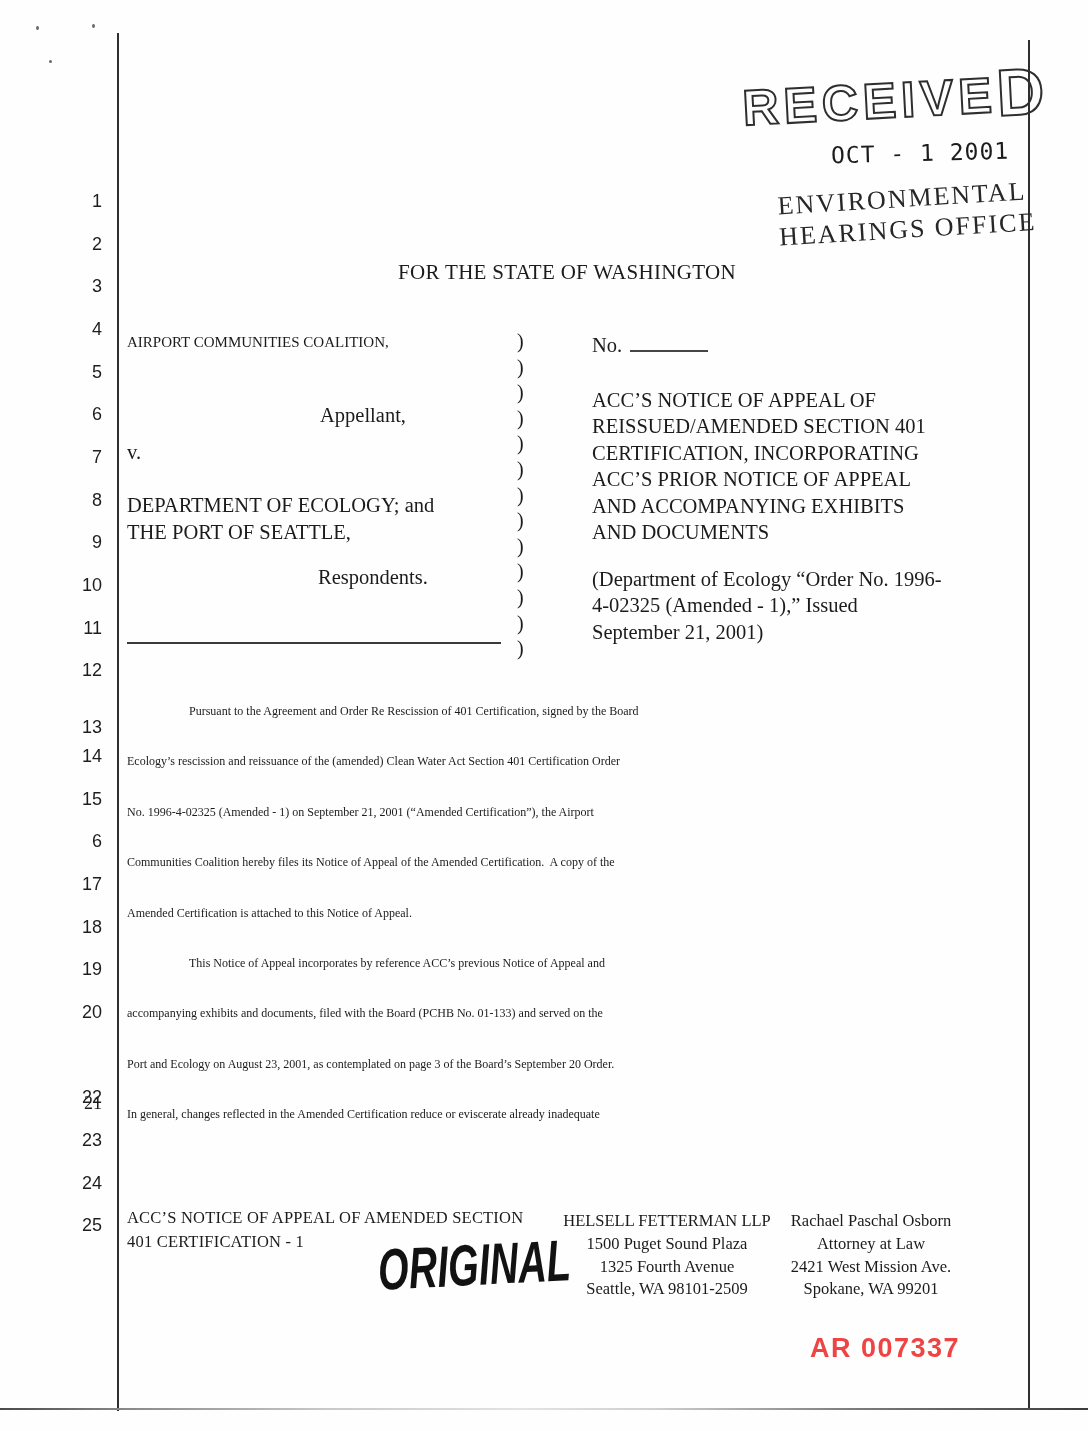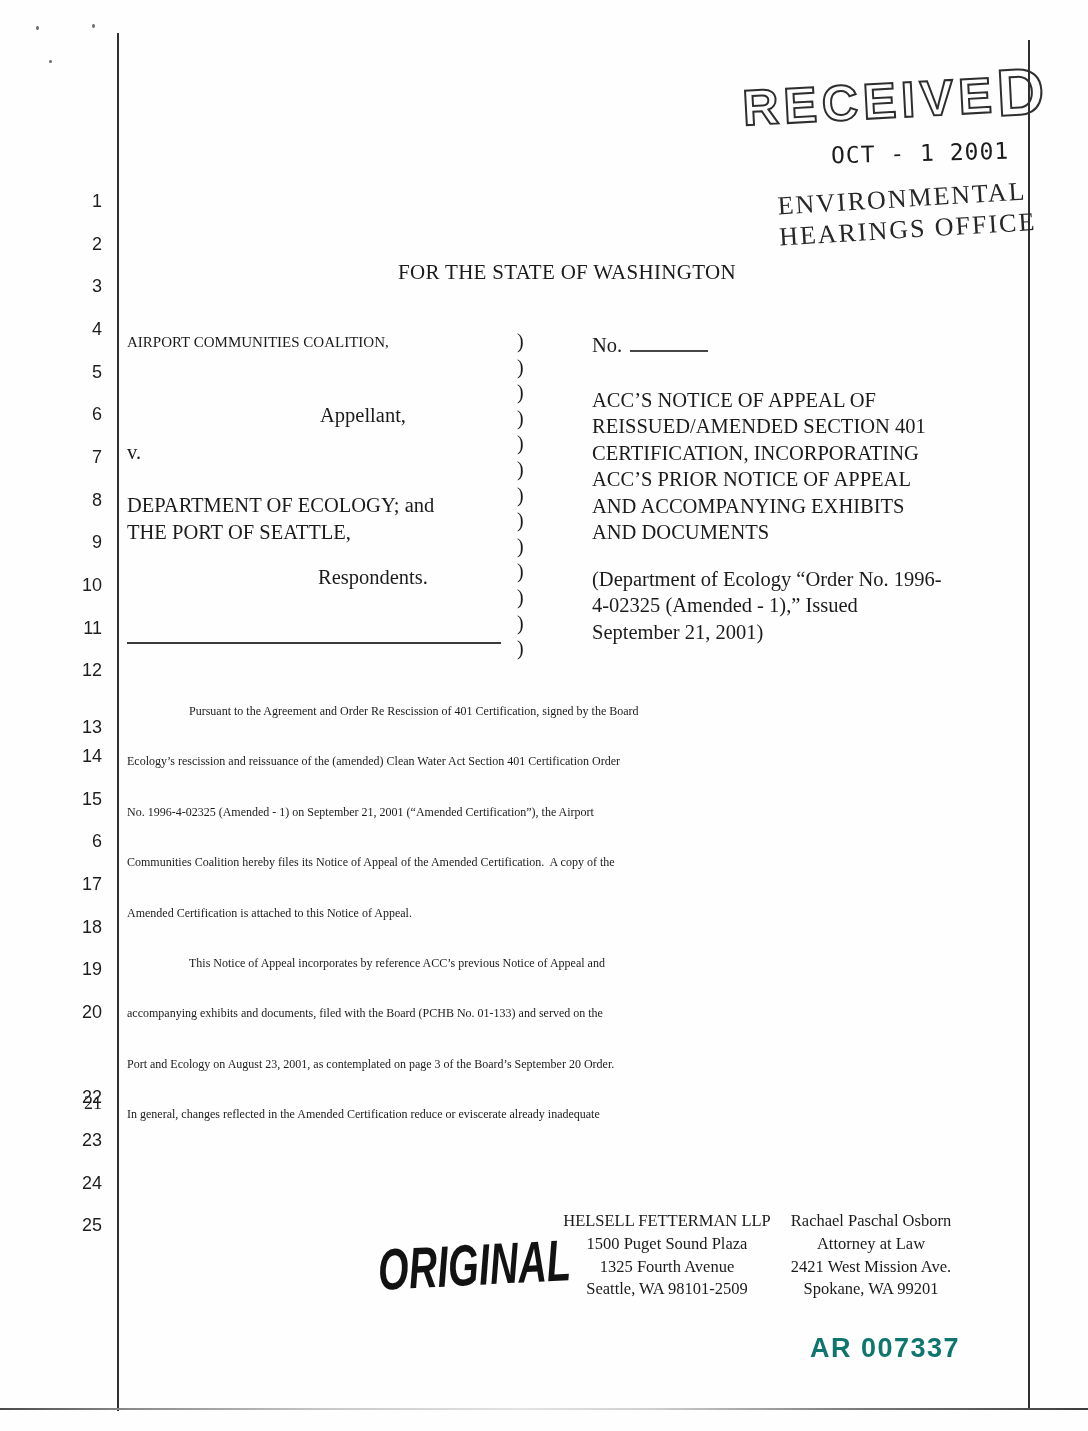--- a/index.html
+++ b/index.html
@@ -103,21 +103,21 @@
   }
   .attorney-block {
     position: absolute; left: 770px; top: 1210px; width: 202px;
     font-size: 16.5px; line-height: 22.8px; text-align: center;
     white-space: pre-line;
   }
   .bates-number {
     position: absolute; left: 810px; top: 1333px;
     font-family: "Liberation Sans", sans-serif;
     font-weight: 700; font-size: 27px; letter-spacing: 1.5px;
-    color: #0f766e;
+    color: #ef4444;
   }
 </style>
 </head>
 <body>
 
 <div class="page">
 
   <div class="left-rule"></div>
   <div class="right-rule"></div>
   <div class="bottom-rule"></div>
@@ -205,20 +205,22 @@
       <div class="body-line">Ecology’s rescission and reissuance of the (amended) Clean Water Act Section 401 Certification Order</div>
       <div class="body-line">No. 1996-4-02325 (Amended - 1) on September 21, 2001 (“Amended Certification”), the Airport</div>
       <div class="body-line">Communities Coalition hereby files its Notice of Appeal of the Amended Certification.  A copy of the</div>
       <div class="body-line">Amended Certification is attached to this Notice of Appeal.</div>
       <div class="body-line indent">This Notice of Appeal incorporates by reference ACC’s previous Notice of Appeal and</div>
       <div class="body-line">accompanying exhibits and documents, filed with the Board (PCHB No. 01-133) and served on the</div>
       <div class="body-line">Port and Ecology on August 23, 2001, as contemplated on page 3 of the Board’s September 20 Order.</div>
       <div class="body-line">In general, changes reflected in the Amended Certification reduce or eviscerate already inadequate</div>
     </div>
 
+  <div class="footer-title">ACC’S NOTICE OF APPEAL OF AMENDED SECTION
+401 CERTIFICATION - 1</div>
   <div class="original-stamp">ORIGINAL</div>
   <div class="firm-block">HELSELL FETTERMAN LLP
 1500 Puget Sound Plaza
 1325 Fourth Avenue
 Seattle, WA 98101-2509</div>
   <div class="attorney-block">Rachael Paschal Osborn
 Attorney at Law
 2421 West Mission Ave.
 Spokane, WA 99201</div>
   <div class="bates-number">AR 007337</div>

